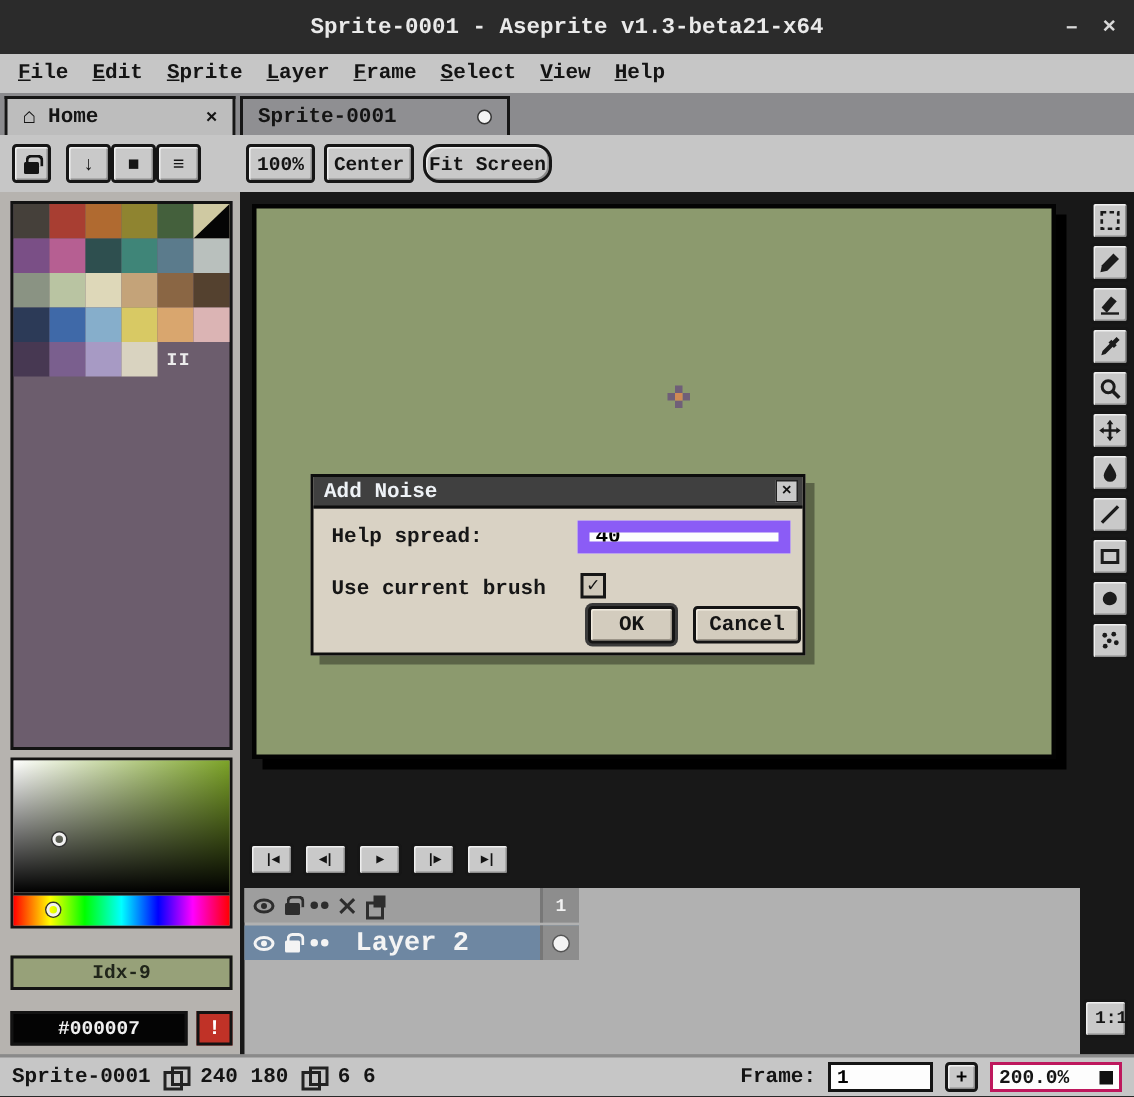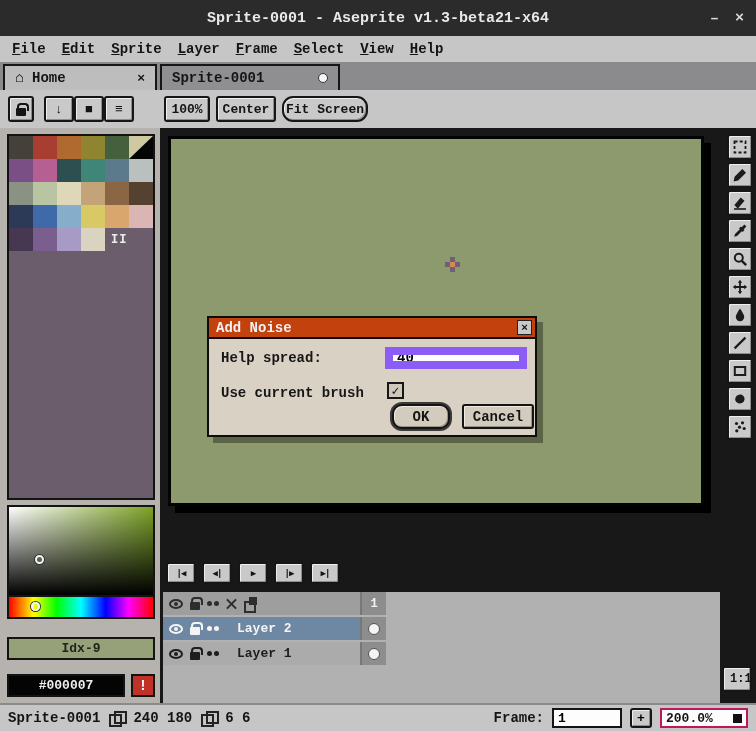--- a/index.html
+++ b/index.html
@@ -68,21 +68,21 @@
 
   
   .side-tools{position:absolute;left:727px;top:134px;display:flex;flex-direction:column;gap:2px;z-index:2;}
   .tool{width:26px;height:26px;background:#c9c9c9;border:2px solid #161616;border-radius:3px;color:#1b1b1b;
         display:flex;align-items:center;justify-content:center;padding:0;
         box-shadow:inset 1px 1px 0 #efefef,inset -1px -1px 0 #8d8d8d;}
 
   
   .dialog{position:absolute;left:207px;top:316px;width:330px;z-index:6;border:2px solid #0d0d0d;
           background:#d9d2c4;box-shadow:6px 6px 0 rgba(0,0,0,.35);}
-  .dlg-title{position:relative;height:21px;background:#c2410c;color:#eef2f6;display:flex;align-items:center;
+  .dlg-title{position:relative;height:21px;background:#404040;color:#eef2f6;display:flex;align-items:center;
              padding:0 7px;font-size:14px;border-bottom:2px solid #0d0d0d;}
   .dlg-close{position:absolute;right:3px;top:2px;width:15px;height:15px;background:#c9c9c9;border:1px solid #222;
              color:#111;display:flex;align-items:center;justify-content:center;font-size:11px;}
   .dlg-body{position:relative;height:96px;}
   .dlg-label{position:absolute;font-size:14px;color:#161616;}
   .dlg-input{position:absolute;left:176px;top:8px;width:142px;height:22px;border:8px solid #8b5cf6;
              background:#fdfdfd;font-size:14px;padding:0 4px;}
   .checkbox{position:absolute;left:178px;top:43px;width:17px;height:17px;border:2px solid #161616;background:#cfc8ba;
             display:flex;align-items:center;justify-content:center;}
   .check{font-size:13px;color:#101010;}
@@ -98,21 +98,21 @@
 
   
   .timeline{position:absolute;left:163px;top:592px;width:557px;height:111px;background:#b1b1b1;z-index:2;}
   .tl-header{position:absolute;left:0;top:0;width:223px;height:23px;background:#9e9e9e;display:flex;color:#2d2d2d;}
   .tl-hicons{display:flex;align-items:center;gap:7px;padding:0 6px;flex:1;}
   .tl-framecell{width:26px;height:100%;background:#8d8d8d;color:#f2f2f2;display:flex;align-items:center;
                 justify-content:center;font-size:12px;border-left:2px solid #777;}
   #layer-rows{position:absolute;left:0;top:25px;}
   .tl-row{width:223px;height:23px;background:#ababab;display:flex;margin-bottom:2px;color:#1e1e1e;}
   .tl-row .tl-hicons{flex:0 0 72px;}
-  .tl-name{flex:1;display:flex;align-items:center;font-size:13px;padding-left:2px;}
+  .tl-name{flex:1;display:flex;align-items:center;font-size:18px;padding-left:2px;}
   .tl-row.sel{background:#6e87a2;color:#f4f4f4;}
   .cel-dot{display:block;width:12px;height:12px;border-radius:50%;background:#f4f4f4;border:1px solid #555;font-style:normal;}
   .ratio-btn{position:absolute;left:722px;top:666px;width:30px;height:26px;background:#c9c9c9;border:2px solid #161616;
              border-radius:3px;font-size:12px;color:#141414;z-index:3;
              box-shadow:inset 1px 1px 0 #efefef,inset -1px -1px 0 #8d8d8d;}
 
   
   .statusbar{position:absolute;left:0;top:703px;width:756px;height:28px;background:#c6c6c6;display:flex;
              align-items:center;gap:9px;padding:0 8px;font-size:14px;border-top:2px solid #8a8a8a;z-index:4;}
   .sb-right{margin-left:auto;display:flex;align-items:center;gap:8px;}
@@ -323,21 +323,21 @@
       <span>Add Noise</span>
       <span class="dlg-close">×</span>
     </div>
     <div class="dlg-body">
       <span class="dlg-label" style="left:12px;top:11px;">Help spread:</span>
       <input class="dlg-input" value="40" style="">
       <span class="dlg-label" style="left:12px;top:46px;">Use current brush</span>
       <span class="checkbox">
           <span class="check" id="brush-check">✓</span>
         </span>
-      <button class="dbtn primary" style="left:183px;border-radius:10px;">OK</button>
+      <button class="dbtn primary" style="left:183px;">OK</button>
       <button class="dbtn" style="left:253px;width:72px;">Cancel</button>
     </div>
   </div>
 
   <div class="playback" id="playback">
       <button class="pb">|◀</button>
       <button class="pb">◀|</button>
       <button class="pb">▶</button>
       <button class="pb">|▶</button>
       <button class="pb">▶|</button>
@@ -355,31 +355,20 @@
       <span class="tl-framecell">1</span>
     </div>
     <div id="layer-rows">
         <div class="tl-row sel">
           <span class="tl-hicons">
             <span class="ic-eye"></span>
             <span class="ic-lock"></span>
             <span class="ic-dots"></span>
           </span>
           <span class="tl-name">Layer 2</span>
-          <span class="tl-framecell">
-            <i class="cel-dot"></i>
-          </span>
-        </div>
-        <div class="tl-row">
-          <span class="tl-hicons">
-            <span class="ic-eye"></span>
-            <span class="ic-lock"></span>
-            <span class="ic-dots"></span>
-          </span>
-          <span class="tl-name">Layer 1</span>
           <span class="tl-framecell">
             <i class="cel-dot"></i>
           </span>
         </div>
       </div>
   </div>
 
   <button class="ratio-btn">1:1</button>
 
   <div class="statusbar">

